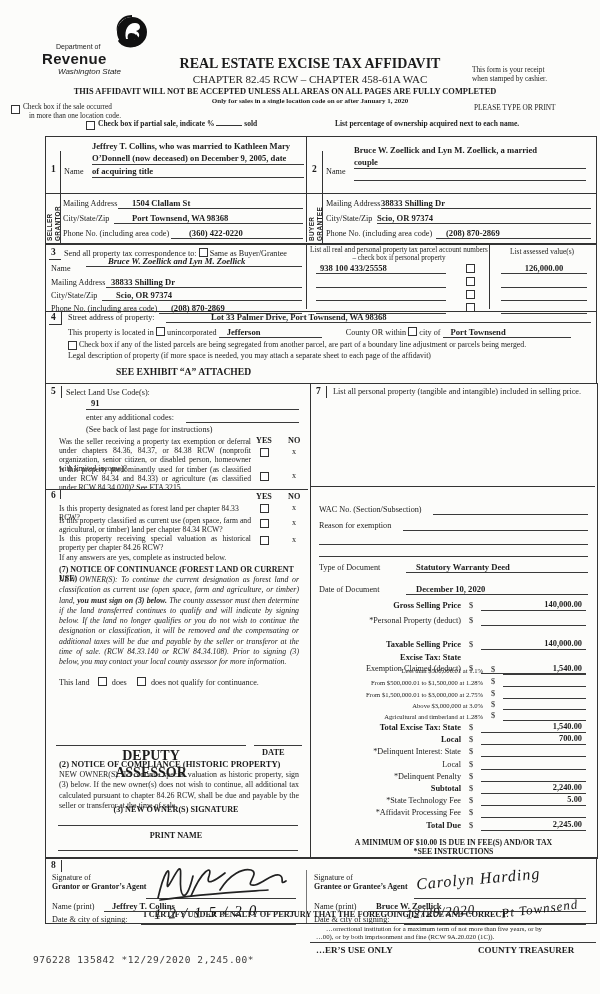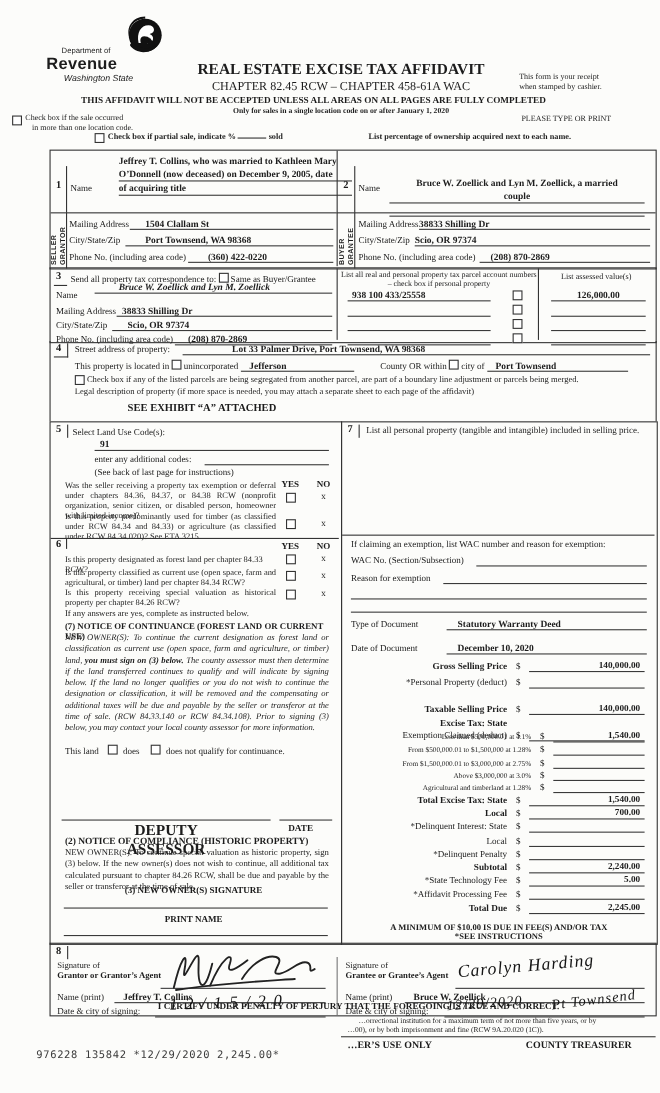--- a/index.html
+++ b/index.html
@@ -70,21 +70,21 @@
     <span class="fld" style="position:static;display:inline-block;width:26px;border-bottom:1px solid #333;"></span>
     <span>sold</span>
   </div>
   <div class="abs b" style="left:335px;top:120px;font-size:7.5px;">List percentage of ownership acquired next to each name.</div>
 
   <div class="box" style="left:45px;top:136px;width:550px;height:107px;">
 
     <span class="abs num" style="left:3px;top:27px;border-right:none;">1</span>
     <div class="vl" style="left:14px;top:14px;height:42px;"></div>
     <div class="abs" style="left:18px;top:30px;">Name</div>
-    <div class="abs val" style="left:46px;top:3px;width:212px;line-height:12px;white-space:normal;margin-left:16px;">
+    <div class="abs val" style="left:46px;top:3px;width:212px;line-height:12px;white-space:normal;">
       <span style="display:block;">Jeffrey T. Collins, who was married to Kathleen Mary</span>
       <span style="display:block;border-bottom:1px solid #3a3a3a;">O’Donnell (now deceased)  on December 9, 2005, date</span>
       <span style="display:block;border-bottom:1px solid #3a3a3a;">of acquiring title</span>
     </div>
     <div class="hl" style="left:0;top:56px;width:260px;"></div>
     <div class="vl" style="left:14px;top:56px;height:51px;"></div>
     <div class="vertwrap" style="left:0px;top:58px;height:46px;">
       <span class="vert">SELLER</span>
       <span class="vert">GRANTOR</span>
     </div>
@@ -92,21 +92,21 @@
     <div class="fld" style="left:72px;top:61px;width:185px;height:10px;"><span class="val" style="padding-left:14px;margin-top:40px;">1504 Clallam St</span></div>
     <div class="abs" style="left:17px;top:77px;">City/State/Zip</div>
     <div class="fld" style="left:68px;top:76px;width:189px;height:10px;"><span class="val" style="padding-left:18px;">Port Townsend, WA 98368</span></div>
     <div class="abs" style="left:17px;top:92px;">Phone No. (including area code)</div>
     <div class="fld" style="left:125px;top:91px;width:132px;height:10px;"><span class="val" style="padding-left:18px;">(360) 422-0220</span></div>
 
     <div class="vl" style="left:260px;top:0;height:105px;"></div>
     <span class="abs num" style="left:264px;top:27px;border-right:none;">2</span>
     <div class="vl" style="left:276px;top:14px;height:42px;"></div>
     <div class="abs" style="left:280px;top:30px;">Name</div>
-    <div class="abs val" style="left:308px;top:23px;width:232px;line-height:12px;white-space:normal;text-align:center;">
+    <div class="abs val" style="left:308px;top:7px;width:232px;line-height:12px;white-space:normal;">
       <span style="display:block;">Bruce W. Zoellick and Lyn M. Zoellick, a married</span>
       <span style="display:block;border-bottom:1px solid #3a3a3a;">couple</span>
       <span style="display:block;border-bottom:1px solid #3a3a3a;height:11px;"></span>
     </div>
     <div class="hl" style="left:260px;top:56px;width:290px;"></div>
     <div class="vl" style="left:276px;top:56px;height:51px;"></div>
     <div class="vertwrap" style="left:262px;top:58px;height:46px;">
       <span class="vert">BUYER</span>
       <span class="vert">GRANTEE</span>
     </div>
@@ -237,21 +237,20 @@
     <div class="hl" style="left:12px;top:441px;width:240px;border-top-color:#3a3a3a;"></div>
     <div class="abs b c" style="left:30px;top:447px;width:200px;font-size:8.2px;">PRINT NAME</div>
     <div class="hl" style="left:12px;top:466px;width:240px;border-top-color:#3a3a3a;"></div>
   </div>
 
   <div class="box" style="left:310px;top:383px;width:286px;height:474px;">
     <span class="abs num" style="left:3px;top:2px;">7</span>
     <div class="abs" style="left:22px;top:3px;width:254px;">List all personal property (tangible and intangible) included in selling price.</div>
     <div class="hl" style="left:0;top:102px;width:284px;"></div>
 
-    <div class="abs" style="left:8px;top:106px;width:270px;">If claiming an exemption, list WAC number and reason for exemption:</div>
     <div class="abs" style="left:8px;top:121px;">WAC No. (Section/Subsection)</div>
     <div class="fld" style="left:122px;top:120px;width:155px;height:10px;"></div>
     <div class="abs" style="left:8px;top:137px;">Reason for exemption</div>
     <div class="fld" style="left:92px;top:136px;width:185px;height:10px;"></div>
     <div class="fld" style="left:8px;top:150px;width:269px;height:10px;"></div>
     <div class="fld" style="left:8px;top:162px;width:269px;height:10px;"></div>
 
     <div class="abs" style="left:8px;top:179px;">Type of Document</div>
     <div class="fld" style="left:95px;top:178px;width:182px;height:10px;"><span class="val" style="padding-left:10px;">Statutory Warranty Deed</span></div>
     <div class="abs" style="left:8px;top:201px;">Date of Document</div>

